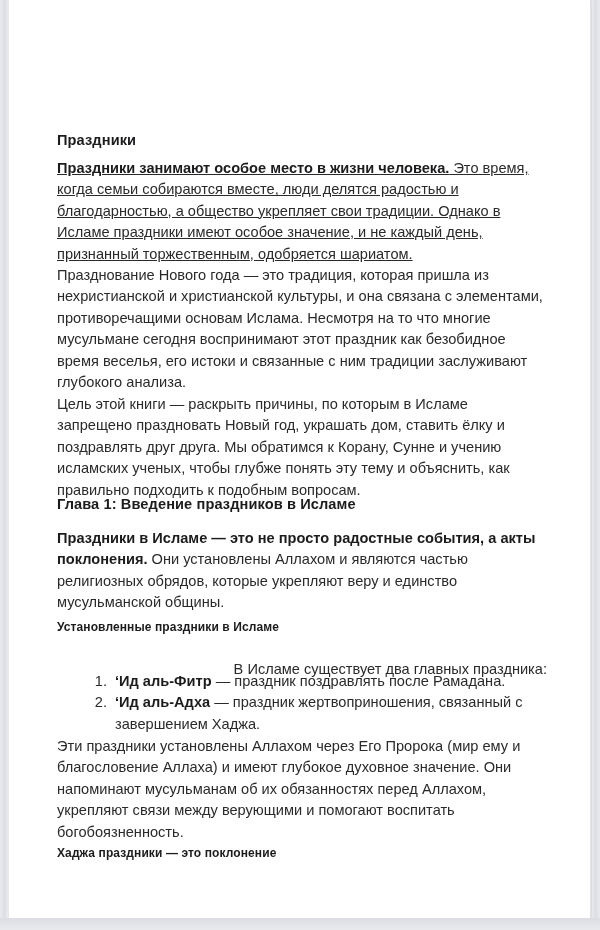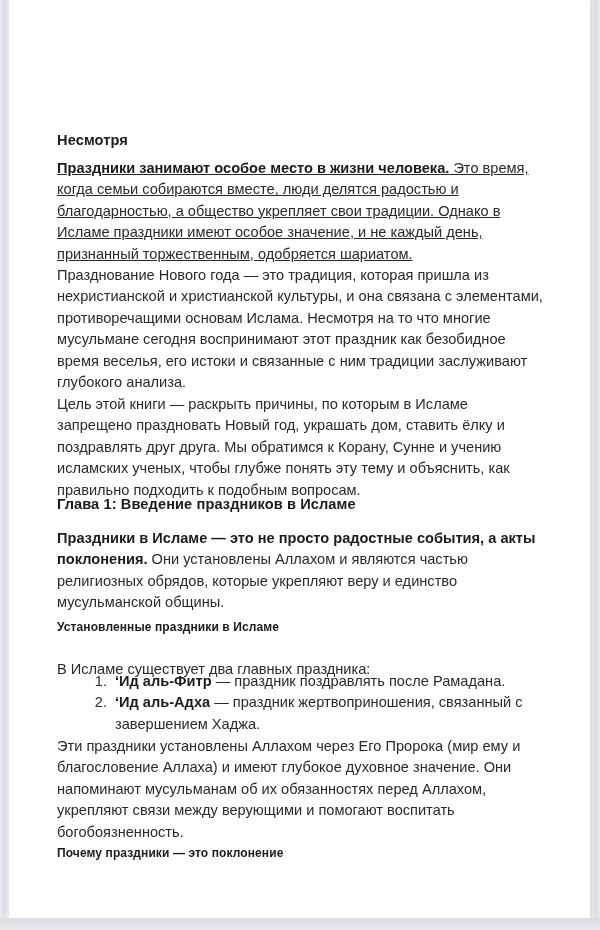--- a/index.html
+++ b/index.html
@@ -104,21 +104,21 @@
   
   .blk { position: absolute; left: 0; width: 490px; }
 
   .b-intro-h      { top: 130px; }
   .b-p1           { top: 158px; text-decoration: underline; }
   .b-p2           { top: 265px; }
   .b-p3           { top: 394px; }
   .b-ch1-h        { top: 494px; }
   .b-p4           { top: 528px; }
   .b-sub1-h       { top: 617px; }
-  .b-p5           { top: 659px; }
+  .b-p5           { top: 659px; text-align: right; }
   .b-list         { top: 671px; }
   .b-p6           { top: 736px; }
   .b-sub2-h       { top: 843px; }
 
   .page-edge-shade {
     position: absolute;
     left: 0;
     top: 0;
     width: 9px;
     height: 918px;
@@ -146,21 +146,21 @@
 
 <div class="viewport">
 
   <div class="page-edge-shade"></div>
   <div class="page-edge-shade-right"></div>
 
   <div class="page">
     <div class="page-inner doc-body">
 
       <div class="blk b-intro-h">
-        <h2 class="doc-heading">Несмотря</h2>
+        <h2 class="doc-heading">Праздники</h2>
       </div>
 
       <div class="blk b-p1">
         <p class="doc-para"><b>Праздники занимают особое место в жизни человека.</b><span> Это время, когда семьи собираются вместе, люди делятся радостью и благодарностью, а общество укрепляет свои традиции. Однако в Исламе праздники имеют особое значение, и не каждый день, признанный торжественным, одобряется шариатом.</span></p>
       </div>
 
       <div class="blk b-p2">
         <p class="doc-para">Празднование Нового года — это традиция, которая пришла из нехристианской и христианской культуры, и она связана с элементами, противоречащими основам Ислама. Несмотря на то что многие мусульмане сегодня воспринимают этот праздник как безобидное время веселья, его истоки и связанные с ним традиции заслуживают глубокого анализа.</p>
       </div>
 
@@ -189,20 +189,20 @@
           <li><b>‘Ид аль-Фитр</b><span> — праздник поздравлять после Рамадана.</span></li>
           <li><b>‘Ид аль-Адха</b><span> — праздник жертвоприношения, связанный с завершением Хаджа.</span></li>
         </ol>
       </div>
 
       <div class="blk b-p6">
         <p class="doc-para">Эти праздники установлены Аллахом через Его Пророка (мир ему и благословение Аллаха) и имеют глубокое духовное значение. Они напоминают мусульманам об их обязанностях перед Аллахом, укрепляют связи между верующими и помогают воспитать богобоязненность.</p>
       </div>
 
       <div class="blk b-sub2-h">
-        <h3 class="doc-subheading">Почему праздники — это поклонение</h3>
+        <h3 class="doc-subheading">Хаджа праздники — это поклонение</h3>
       </div>
 
     </div>
   </div>
 
   <div class="page-bottom-shade"></div>
 </div>
 
 </body></html>

